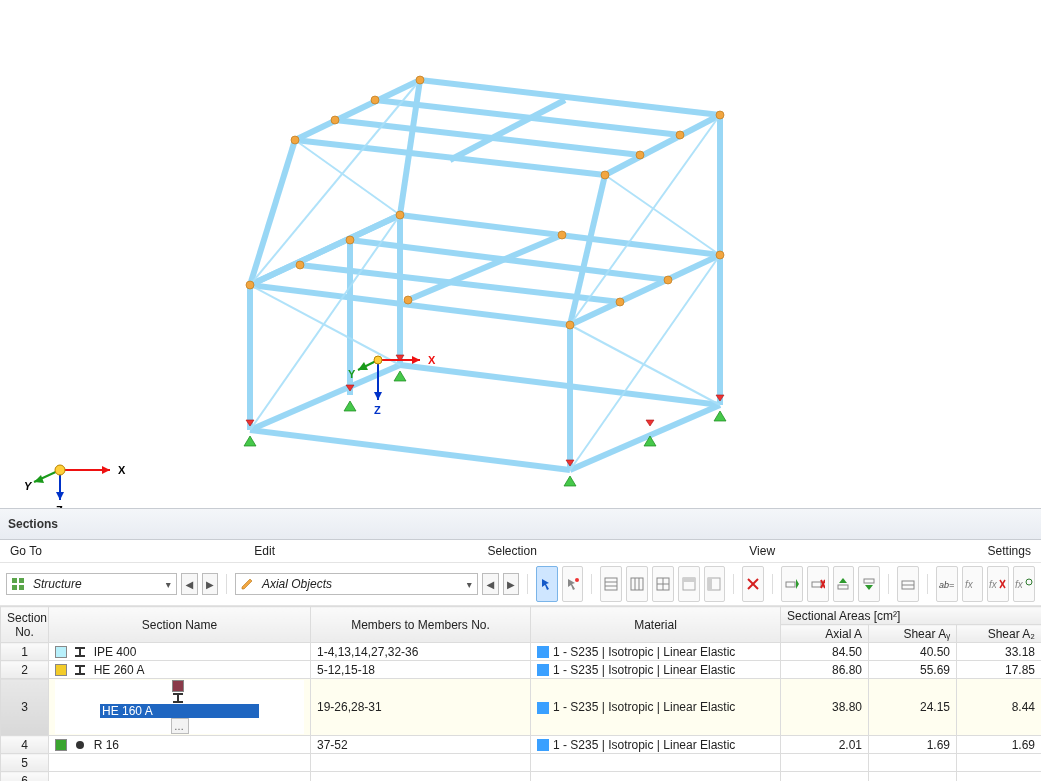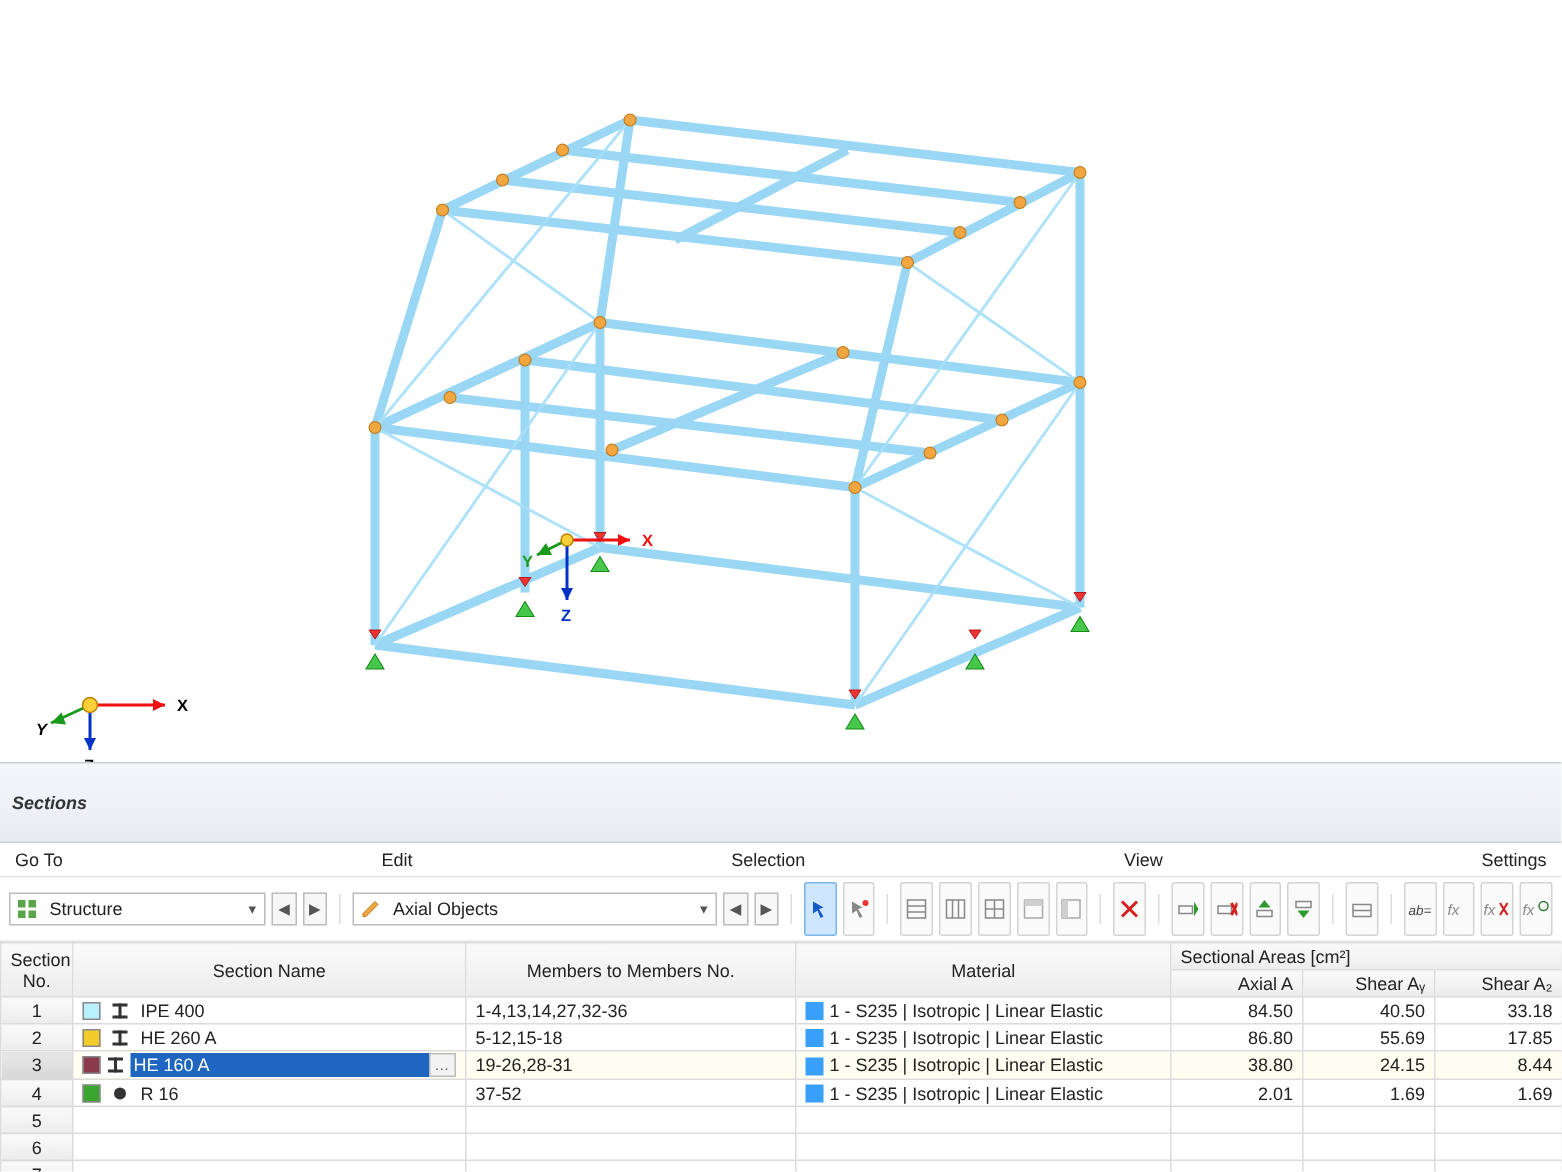--- a/index.html
+++ b/index.html
@@ -18,24 +18,23 @@
     width: 1041px;
     height: 508px;
     background: #fff;
   }
   .viewport svg { display: block; }
   .axis-label { font-size: 11px; font-weight: bold; }
   .panel-header {
     background: linear-gradient(#f4f6f9, #e8ecf2);
     border-top: 1px solid #c8ccd2;
     border-bottom: 1px solid #c8ccd2;
-    padding: 19px 8px;
+    padding: 8px 8px;
     font-weight: 600;
     color: #333;
-    font-style: italic;
   }
   .menubar {
     background: #fff;
     border-bottom: 1px solid #e4e4e4;
     padding: 2px 6px;
     display: flex;
     gap: 14px;
     justify-content: space-between;
   }
   .menubar span { cursor: default; padding: 2px 4px; }
@@ -48,21 +47,21 @@
     gap: 4px;
   }
   .combo {
     display: flex; align-items: center;
     border: 1px solid #bcbcbc;
     background: #fff;
     height: 22px;
     font-size: 12px;
   }
   .combo .ico { width:18px; height:18px; display:flex;align-items:center;justify-content:center;margin:0 2px;}
-  .combo .txt { flex:1; padding:0 4px; }
+  .combo .txt { flex:1; padding:0 4px;font-style:italic; }
   .combo .caret { width:16px; text-align:center; color:#555; font-size:10px;}
   .nav-btn {
     width:18px;height:22px;border:1px solid #bcbcbc;background:#f7f7f7;
     display:flex;align-items:center;justify-content:center;font-size:10px;color:#555;
   }
   .sep { width:1px;height:20px;background:#ddd;margin:0 4px;}
   .tbtn {
     width:24px;height:36px;border:1px solid #d4d4d4;background:#fafafa;
     display:flex;align-items:center;justify-content:center;
     border-radius:2px;
@@ -86,20 +85,21 @@
     margin-top:28px;
   }
   .grid th.group { background: linear-gradient(#fafafa,#ececec); text-align:left;}
   .grid .rowhdr { text-align:center; background: linear-gradient(#fafafa,#ececec); width:40px;}
   .grid td.num { text-align:right; }
   .grid tr.sel td { background:#fffef0; }
   .grid tr.sel .rowhdr { background: linear-gradient(#e8e8e8,#d8d8d8); }
   .cell-edit {
     display:flex;align-items:center;
     background:#fff;
+    flex-direction:column;
   }
   .cell-edit input{
     flex:1;border:0;outline:0;font:inherit;background:#1f66c1;color:#fff;padding:0 2px;height:16px;
   }
   .cell-edit .pick{
     width:18px;height:16px;border:1px solid #bcbcbc;background:#f3f3f3;
     display:flex;align-items:center;justify-content:center;font-size:10px;letter-spacing:1px;color:#555;
   }
   .swatch { display:inline-block;width:12px;height:12px;border:1px solid #888;vertical-align:middle;margin-right:4px;}
   .secticon { display:inline-block;width:12px;height:12px;vertical-align:middle;margin-right:4px;}

